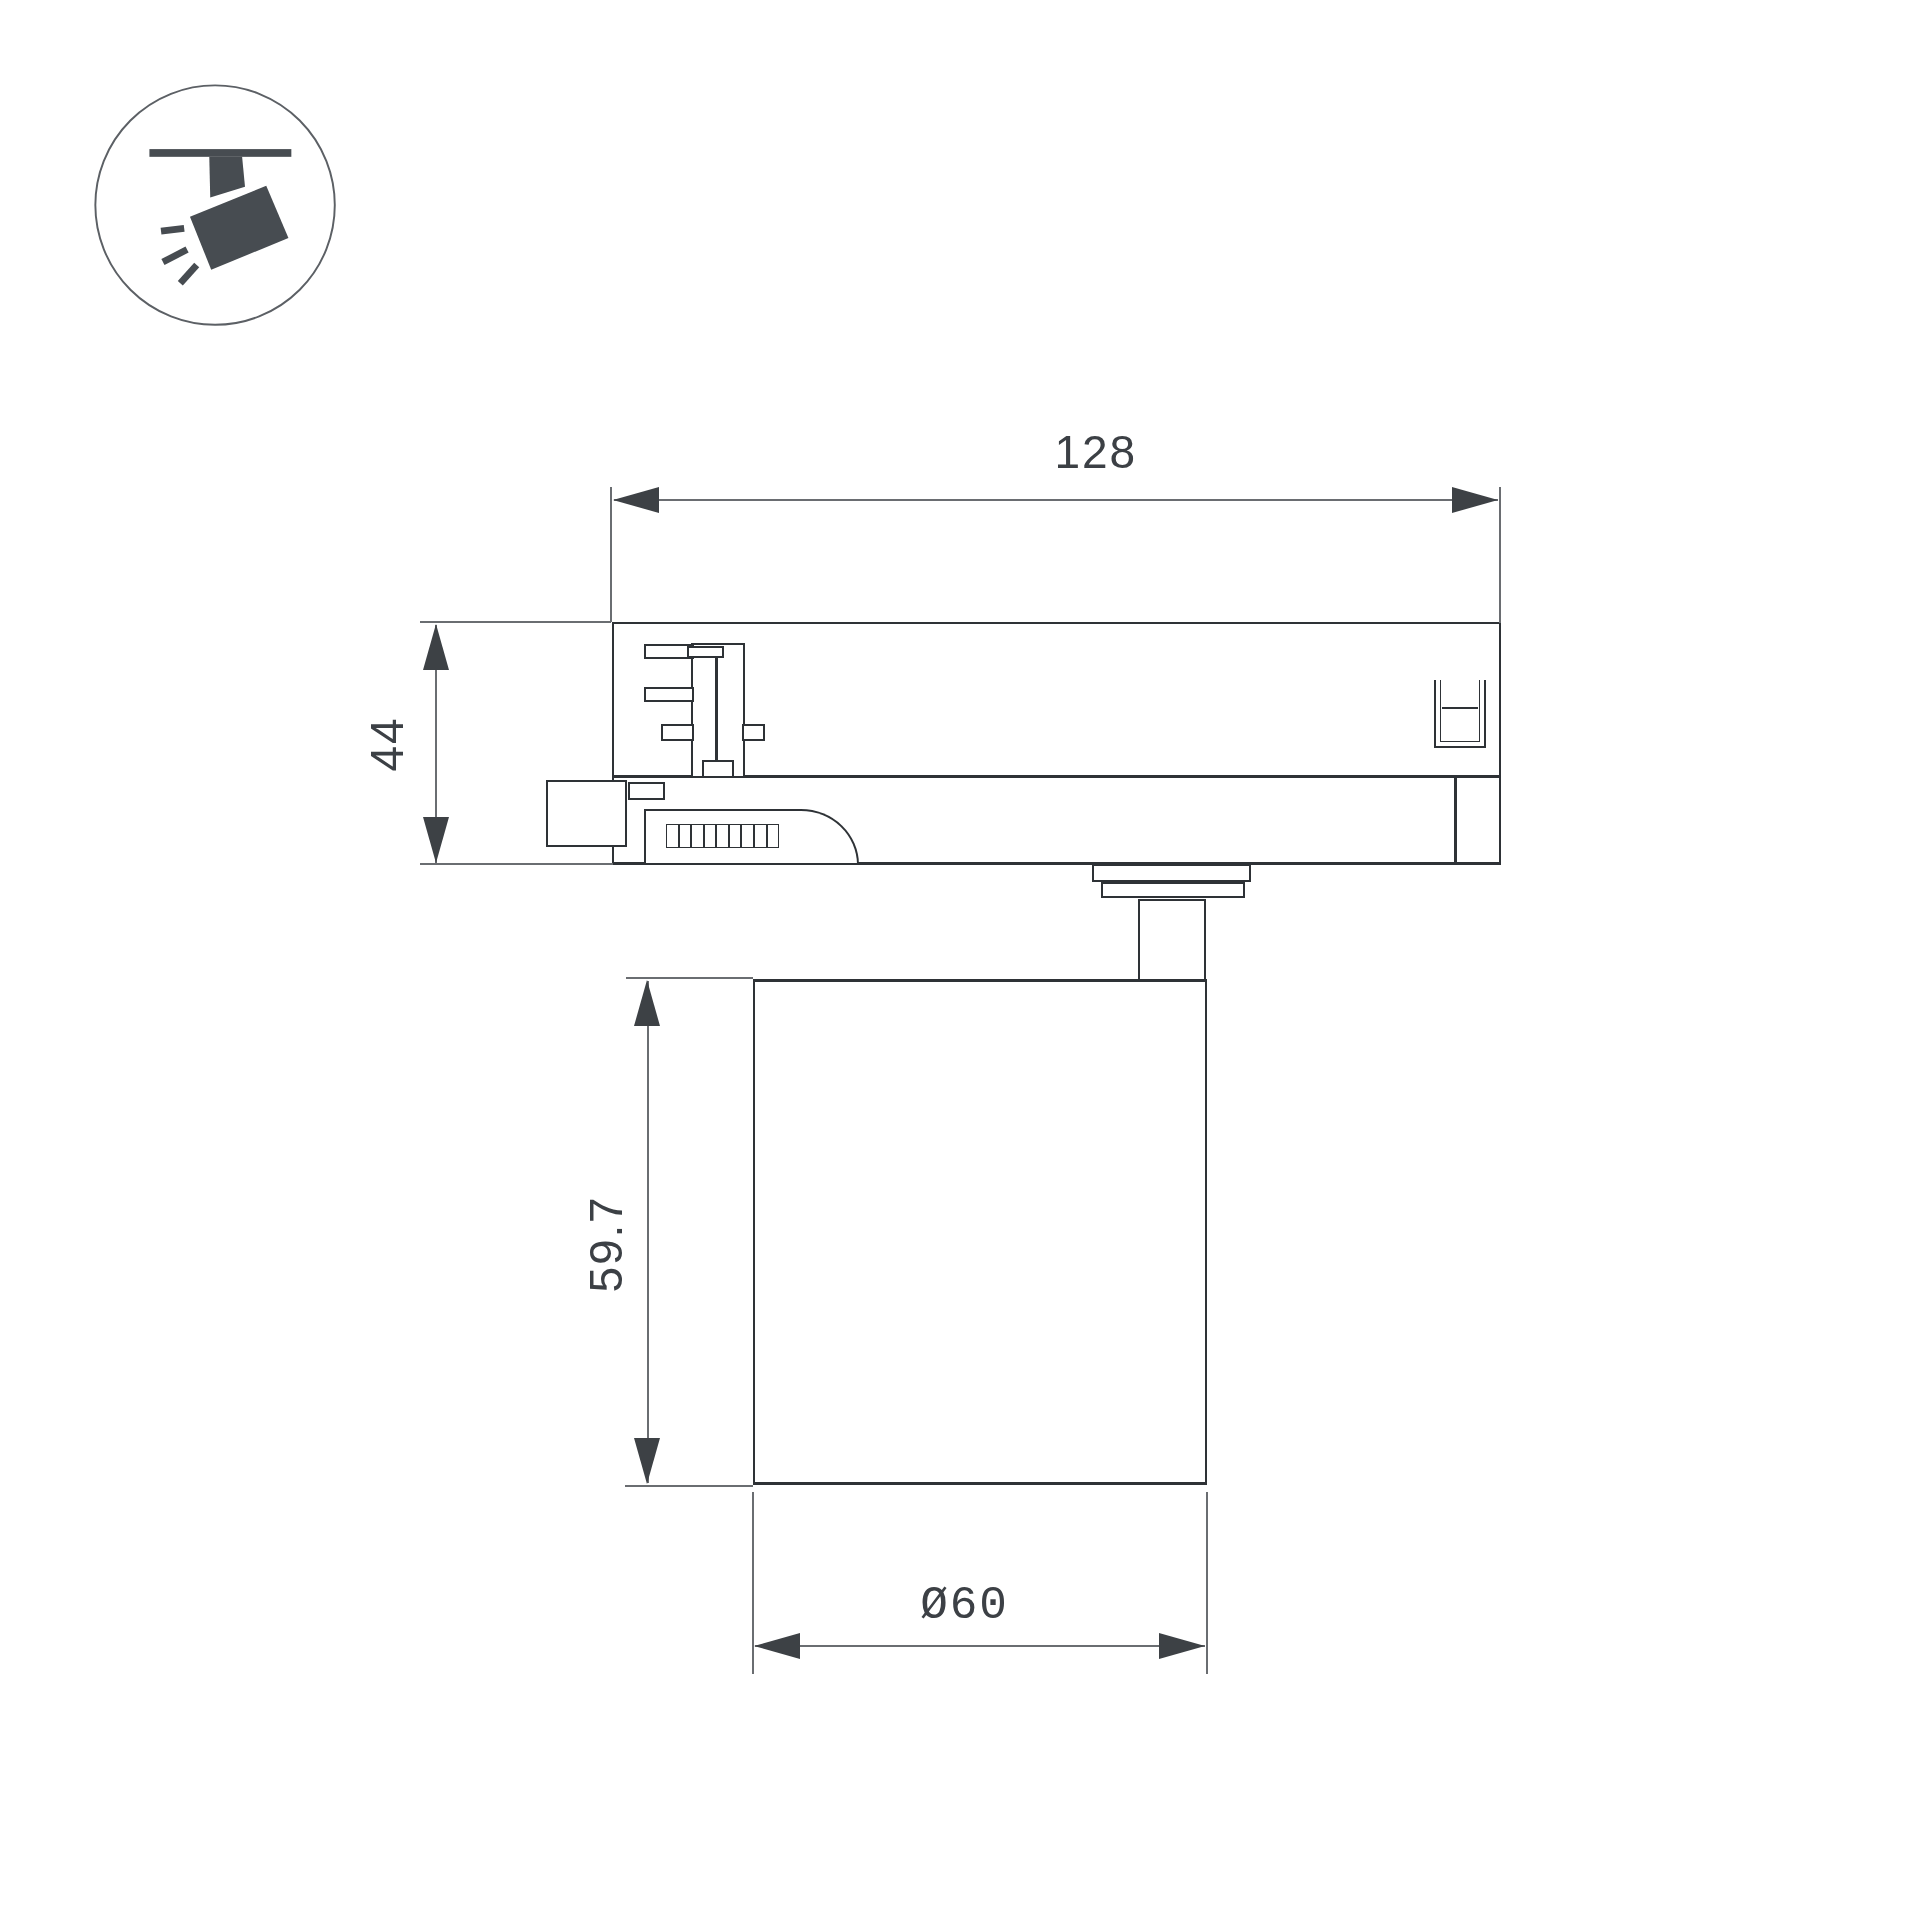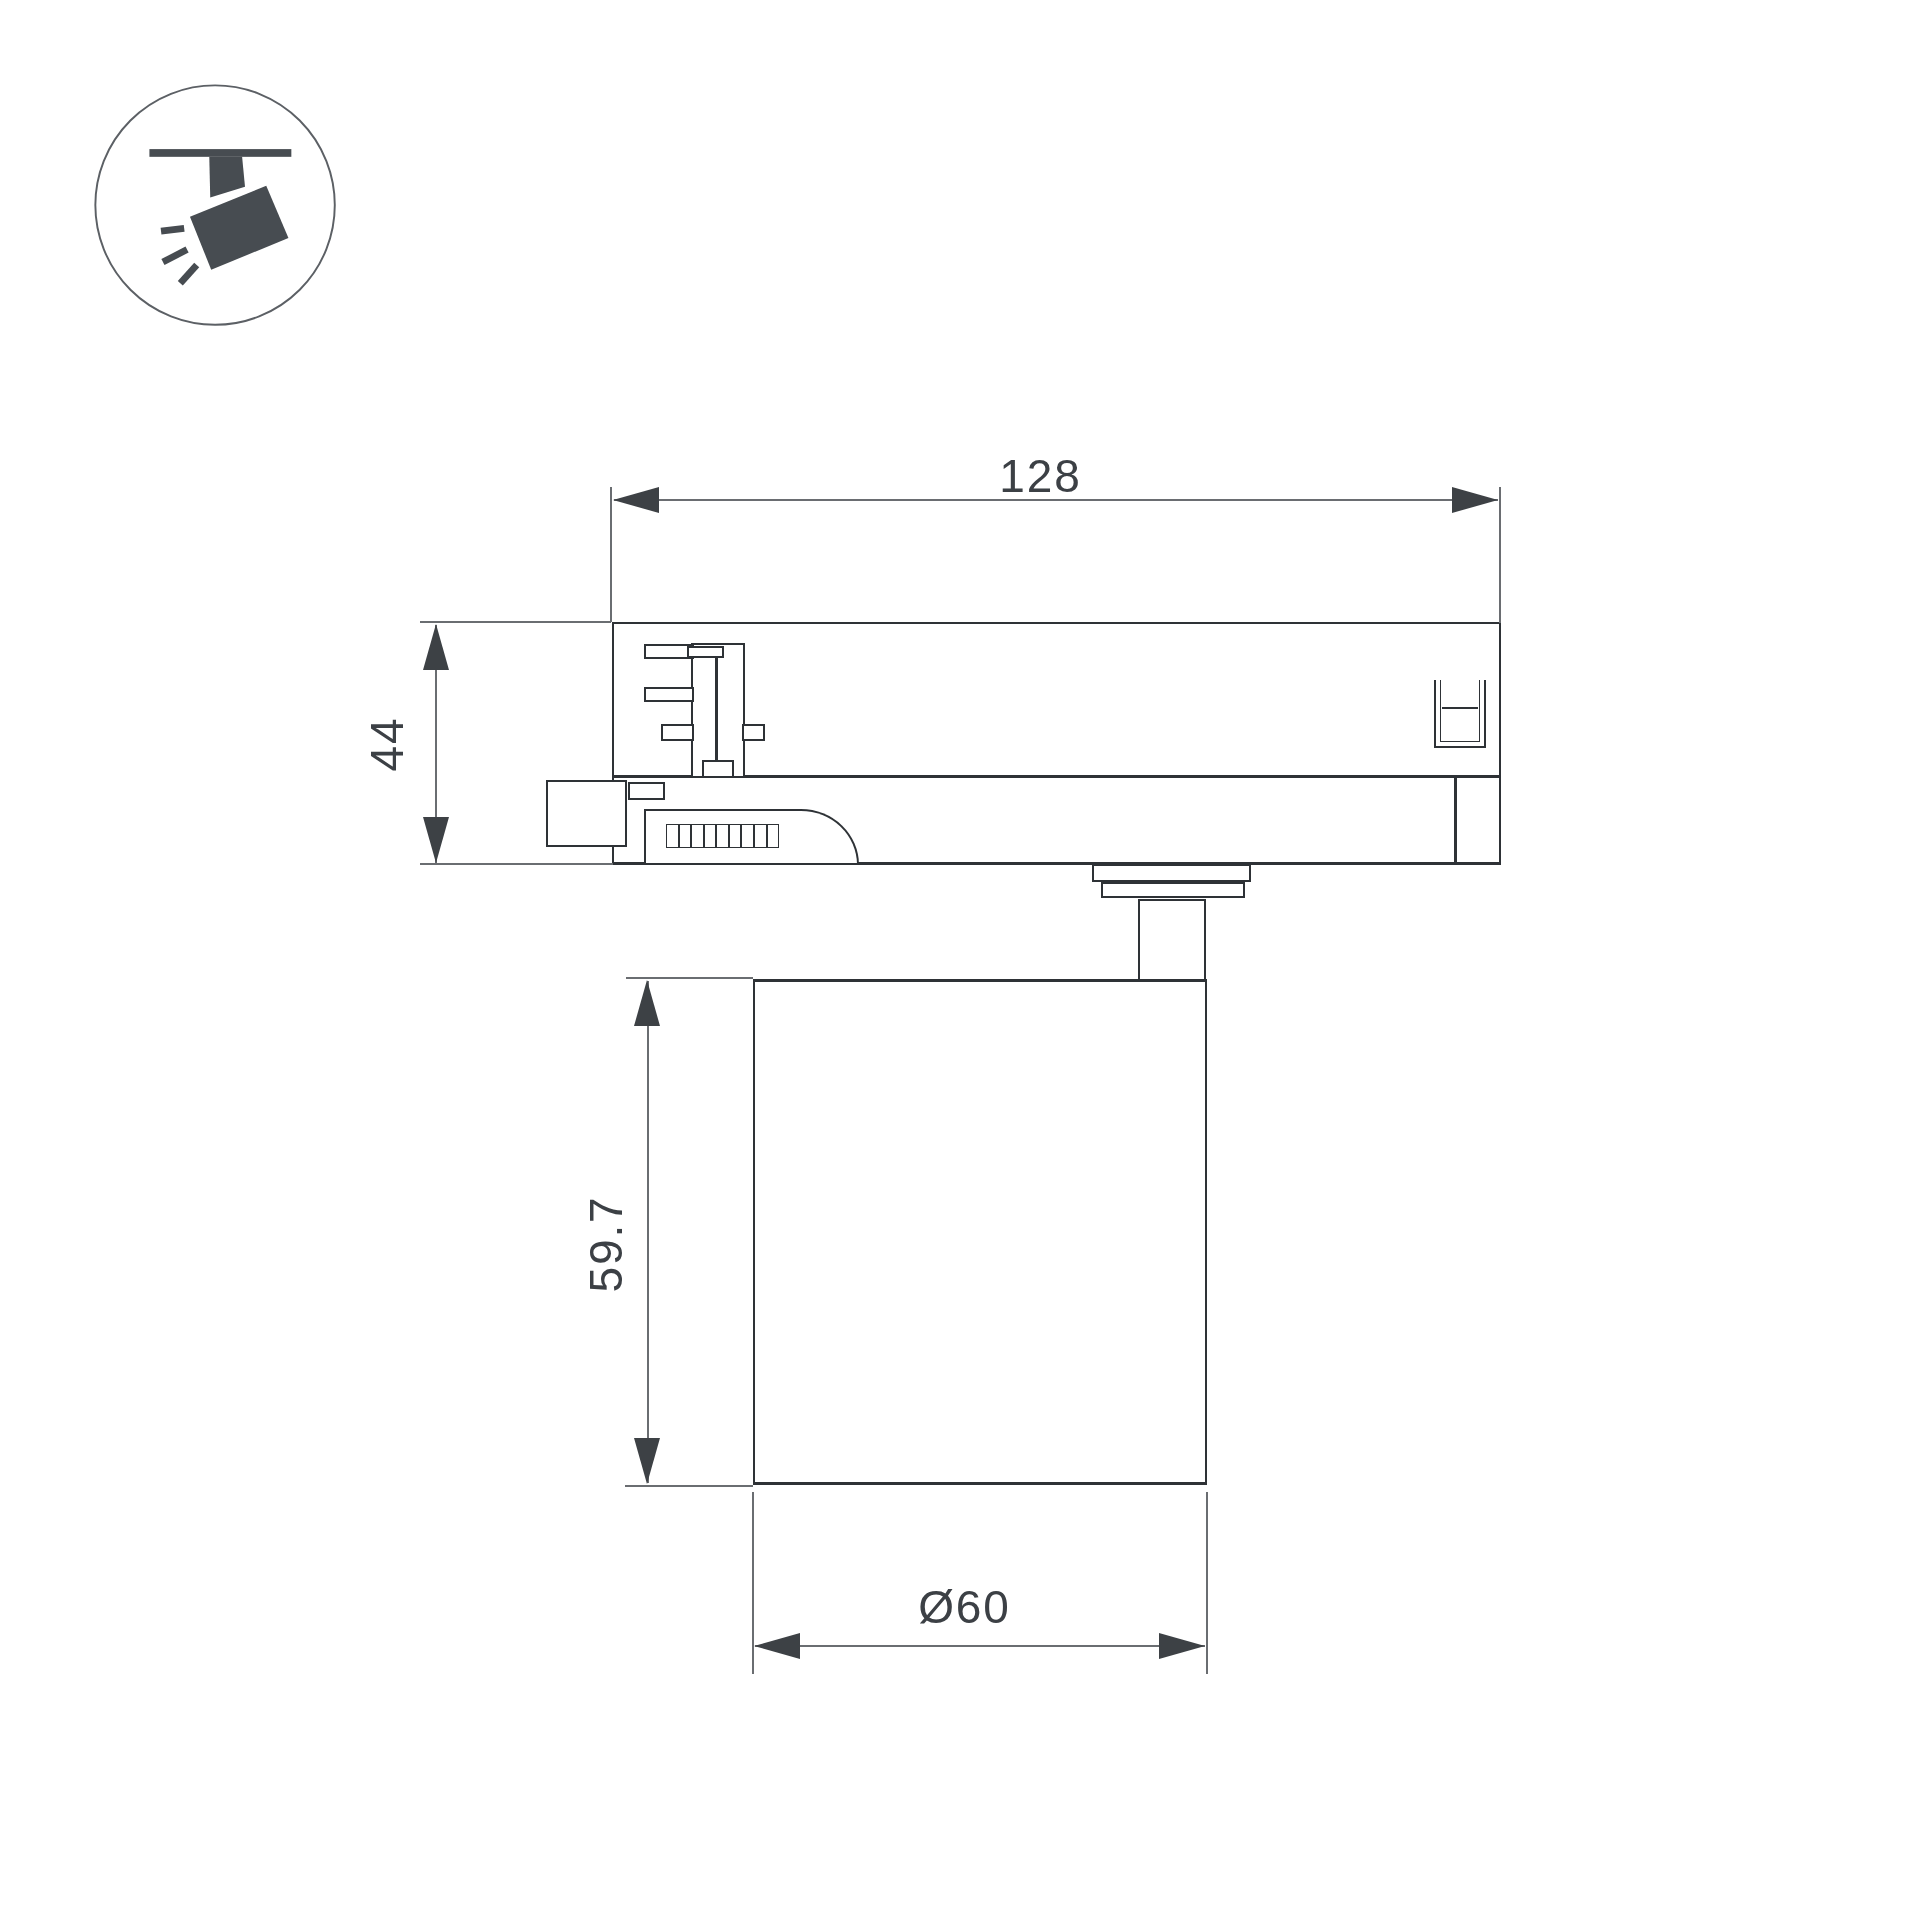--- a/index.html
+++ b/index.html
@@ -109,37 +109,37 @@
   <div class="abs outlined" style="left:1101px;top:882px;width:144px;height:16.4px;"></div>
   <div class="abs outlined" style="left:1138px;top:899px;width:68px;height:83px;"></div>
 
   <div class="abs outlined" style="left:753px;top:979px;width:454px;height:506px;border-width:3.9px 2.9px 3.9px 2.9px;"></div>
 
   <div class="abs dimline" style="left:610px;top:487px;width:1.9px;height:135px;"></div>
   <div class="abs dimline" style="left:1499px;top:487px;width:1.9px;height:136px;"></div>
   <div class="abs dimline" style="left:614px;top:499px;width:884px;height:1.9px;"></div>
   <div class="abs arr arr-l" style="left:613px;top:487px;"></div>
   <div class="abs arr arr-r" style="left:1452px;top:487px;"></div>
-  <div class="abs dimtext" style="left:944px;top:449px;width:193px;">128</div>
+  <div class="abs dimtext" style="left:944px;top:425px;width:193px;text-align:right;">128</div>
 
   <div class="abs dimline" style="left:420px;top:621px;width:191px;height:1.9px;"></div>
   <div class="abs dimline" style="left:420px;top:863px;width:193px;height:1.9px;"></div>
   <div class="abs dimline" style="left:435px;top:625px;width:1.9px;height:238px;"></div>
   <div class="abs arr arr-u" style="left:423px;top:624px;"></div>
   <div class="abs arr arr-d" style="left:423px;top:817px;"></div>
   <div class="abs dimtext rot" style="left:338px;top:720px;width:97px;height:48px;line-height:48px;">44</div>
 
   <div class="abs dimline" style="left:626px;top:977px;width:127px;height:1.9px;"></div>
   <div class="abs dimline" style="left:625px;top:1485px;width:128px;height:1.9px;"></div>
   <div class="abs dimline" style="left:647px;top:981px;width:1.9px;height:502px;"></div>
   <div class="abs arr arr-u" style="left:634px;top:980px;"></div>
   <div class="abs arr arr-d" style="left:634px;top:1438px;"></div>
   <div class="abs dimtext rot" style="left:529px;top:1220px;width:154px;height:48px;line-height:48px;">59.7</div>
 
   <div class="abs dimline" style="left:752px;top:1492px;width:1.9px;height:182px;"></div>
   <div class="abs dimline" style="left:1206px;top:1492px;width:1.9px;height:182px;"></div>
   <div class="abs dimline" style="left:755px;top:1645px;width:450px;height:1.9px;"></div>
   <div class="abs arr arr-l" style="left:754px;top:1633px;"></div>
   <div class="abs arr arr-r" style="left:1159px;top:1633px;"></div>
-  <div class="abs dimtext" style="left:868px;top:1580px;width:193px;">Ø60</div>
+  <div class="abs dimtext" style="left:868px;top:1580px;width:193px;font-family:Liberation Mono, monospace;">Ø60</div>
 
 </div>
 
 
 </body></html>

